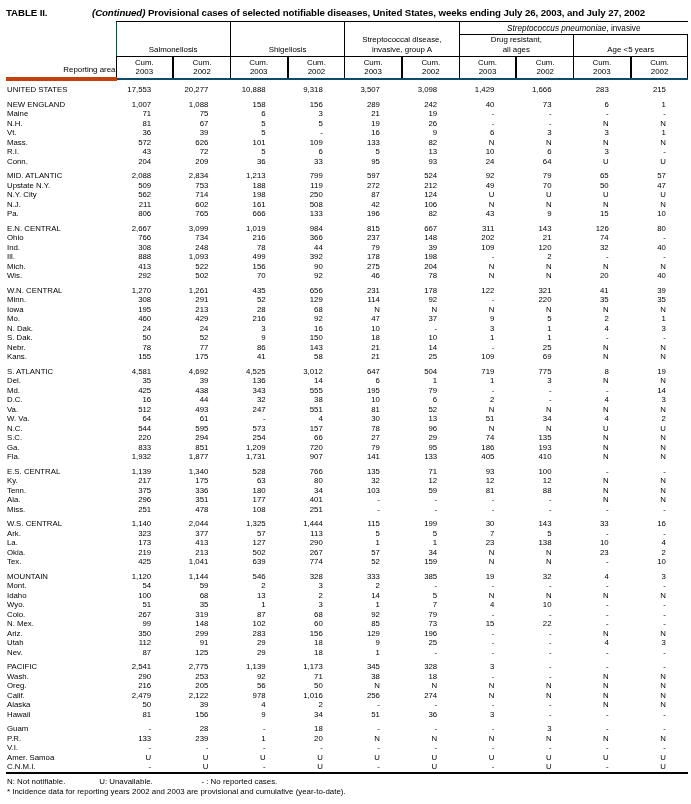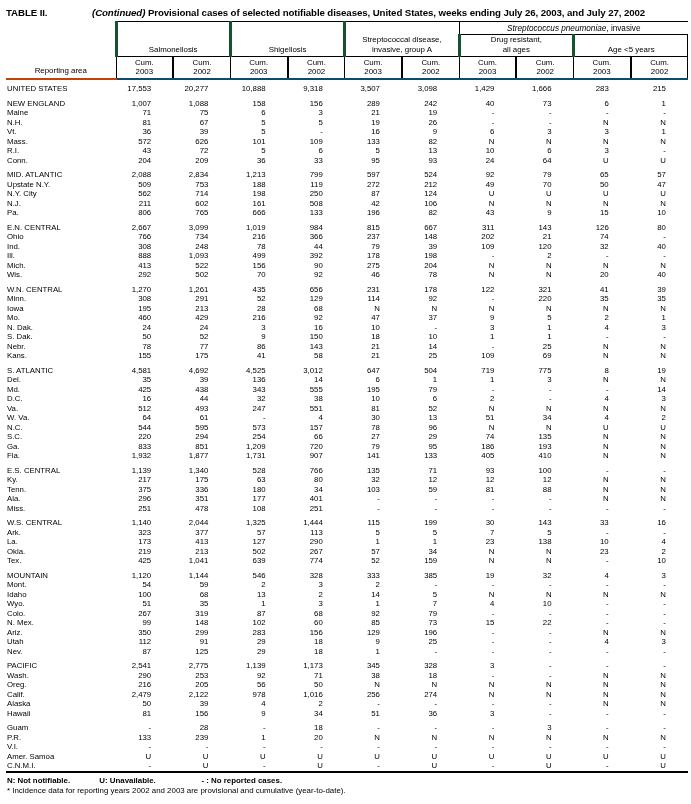--- a/index.html
+++ b/index.html
@@ -18,54 +18,54 @@
   table {
     width:682px; margin-top:3px;
     border-collapse:collapse; table-layout:fixed;
     border-bottom:2.5px solid #000;
   }
   col.c-area { width:110px; }
   col.c-num  { width:57.2px; }
 
   thead th { font-weight:normal; font-size:7.9px; line-height:9px; padding:0; }
   th.area-hdr {
-    text-align:center; vertical-align:bottom;
+    text-align:right; vertical-align:bottom;
     padding-bottom:3px; padding-left:1px;
-    border-bottom:2px solid #c2410c;
+    border-bottom:4px solid #c2410c;
   }
   th.span-hdr {
     border-top:1.5px solid #000;
     border-bottom:1px solid #000;
     border-left:1px solid #000;
     text-align:center; font-size:8.2px;
     padding:2px 0 1px 0;
   }
   th.grp {
-    border-left:3px solid #14532d; border-right:1px solid #000;
+    border-left:1px solid #14532d; border-right:1px solid #000;
     border-bottom:1px solid #000;
     vertical-align:bottom; text-align:center;
     padding-bottom:2px; line-height:9.5px;
   }
   th.grp.toprow { border-top:1.5px solid #000; }
   tr.cum-row th {
     text-align:center; vertical-align:middle;
     border-bottom:2px solid #0c4a6e;
     padding:1px 0 2px 0; line-height:9px;
   }
   tr.cum-row th.y2003 { border-left:1px solid #000; }
   tr.cum-row th.y2002 { border-left:2px solid #000; border-right:1px solid #000; }
 
   tbody td { font-size:7.8px; line-height:9.5px; padding:0; white-space:nowrap; }
   td.area { text-align:left; padding-left:1px; }
   td.val  { text-align:right; padding-right:22px; }
   tbody.first tr:first-child td { padding-top:4px; }
   tbody.gap tr:first-child td { padding-top:5px; }
 
   .footnotes { margin-top:3px; font-size:7.9px; line-height:10px; padding-left:1px; }
-  .legend span { display:inline-block;font-weight:bold; }
+  .legend span { display:inline-block; }
   .legend .l1 { width:90px; }
   .legend .l2 { width:100px; }
 </style>
 </head>
 <body>
 
 <div class="page">
 
   <div class="title"><span>TABLE II.</span> <span class="cont">(Continued)</span> <span>Provisional cases of selected notifiable diseases, United States, weeks ending July 26, 2003, and July 27, 2002</span></div>
 

